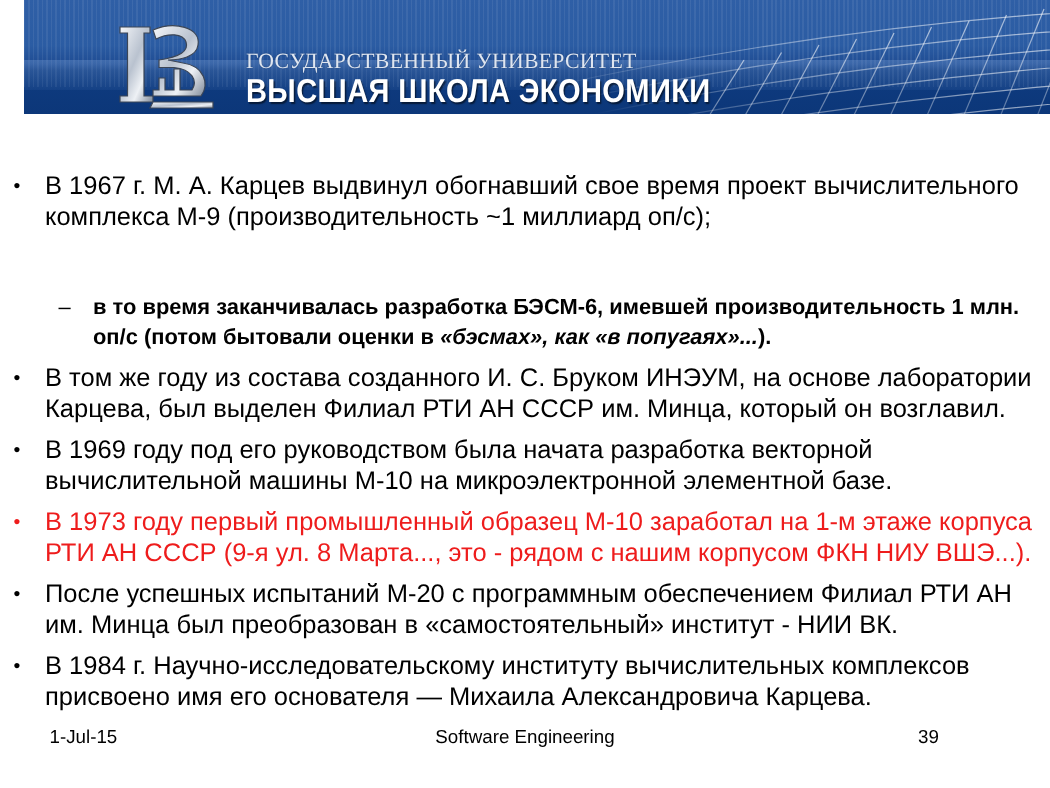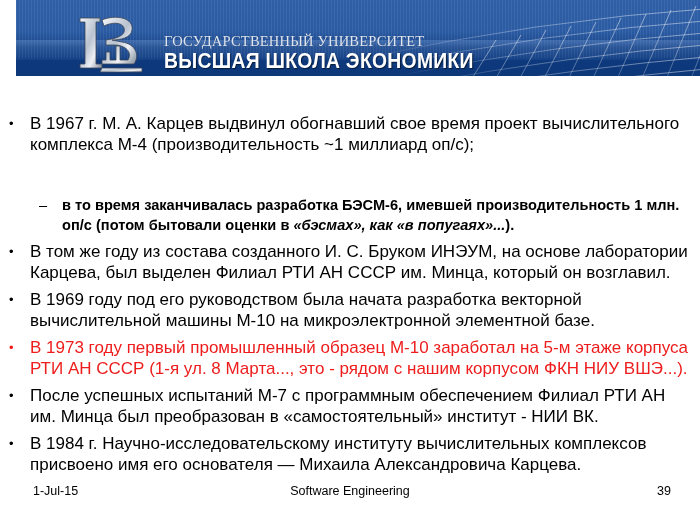--- a/index.html
+++ b/index.html
@@ -124,21 +124,21 @@
     .footer {
       position: absolute;
       top: 484px;
       left: 0;
       width: 700px;
       font-size: 12.5px;
       color: #000;
     }
     .footer .date { position: absolute; left: 33px; }
     .footer .title { position: absolute; left: 0; width: 700px; text-align: center; }
-    .footer .page { position: absolute; left: 657px; }
+    .footer .page { position: absolute; left: 612px; }
   </style>
 </head>
 <body>
 
 <div class="banner">
   <div class="stripes"></div>
   <div class="band"></div>
   <svg class="grid" viewBox="0 0 360 104" preserveAspectRatio="none">
     <defs>
       <linearGradient id="gfade" x1="0" x2="1" y1="0" y2="0">
@@ -189,45 +189,45 @@
   <div class="hse-top">ГОСУДАРСТВЕННЫЙ УНИВЕРСИТЕТ</div>
   <div class="hse-bottom">ВЫСШАЯ ШКОЛА ЭКОНОМИКИ</div>
 
   <div class="bottom-line"></div>
 </div>
 
 <div class="content">
 
   <div class="item">
     <span class="bullet">•</span>
-    <span class="text">В 1967 г. М. А. Карцев выдвинул обогнавший свое время проект вычислительного комплекса М-4 (производительность  ~1 миллиард оп/с);</span>
+    <span class="text">В 1967 г. М. А. Карцев выдвинул обогнавший свое время проект вычислительного комплекса М-9 (производительность  ~1 миллиард оп/с);</span>
   </div>
   <div class="sub">
     <span class="dash">–</span>
     <span class="text"><span>в то время заканчивалась разработка БЭСМ-6, имевшей производительность 1 млн. оп/с (потом бытовали оценки в </span><span class="it">«бэсмах», как «в попугаях»...</span><span>).</span></span>
   </div>
 
   <div class="item gap">
     <span class="bullet">•</span>
     <span class="text">В том же году из состава созданного И. С. Бруком ИНЭУМ, на основе лаборатории Карцева, был выделен Филиал РТИ АН СССР им. Минца, который он возглавил.</span>
   </div>
 
   <div class="item gap">
     <span class="bullet">•</span>
     <span class="text">В 1969 году под его руководством была начата разработка векторной вычислительной машины М-10 на микроэлектронной элементной базе.</span>
   </div>
 
   <div class="item gap red">
     <span class="bullet">•</span>
-    <span class="text">В 1973 году первый промышленный образец М-10 заработал на 5-м этаже корпуса РТИ АН СССР (1-я ул. 8 Марта..., это - рядом с нашим корпусом ФКН НИУ ВШЭ...).</span>
-  </div>
-
-  <div class="item gap">
-    <span class="bullet">•</span>
-    <span class="text">После успешных испытаний М-7 с программным обеспечением Филиал РТИ АН им. Минца был преобразован в «самостоятельный» институт - НИИ ВК.</span>
+    <span class="text">В 1973 году первый промышленный образец М-10 заработал на 1-м этаже корпуса РТИ АН СССР (9-я ул. 8 Марта..., это - рядом с нашим корпусом ФКН НИУ ВШЭ...).</span>
+  </div>
+
+  <div class="item gap">
+    <span class="bullet">•</span>
+    <span class="text">После успешных испытаний М-20 с программным обеспечением Филиал РТИ АН им. Минца был преобразован в «самостоятельный» институт - НИИ ВК.</span>
   </div>
 
   <div class="item gap">
     <span class="bullet">•</span>
     <span class="text">В 1984 г. Научно-исследовательскому институту вычислительных комплексов присвоено имя его основателя — Михаила Александровича Карцева.</span>
   </div>
 </div>
 
 <div class="footer">
   <span class="date">1-Jul-15</span>

